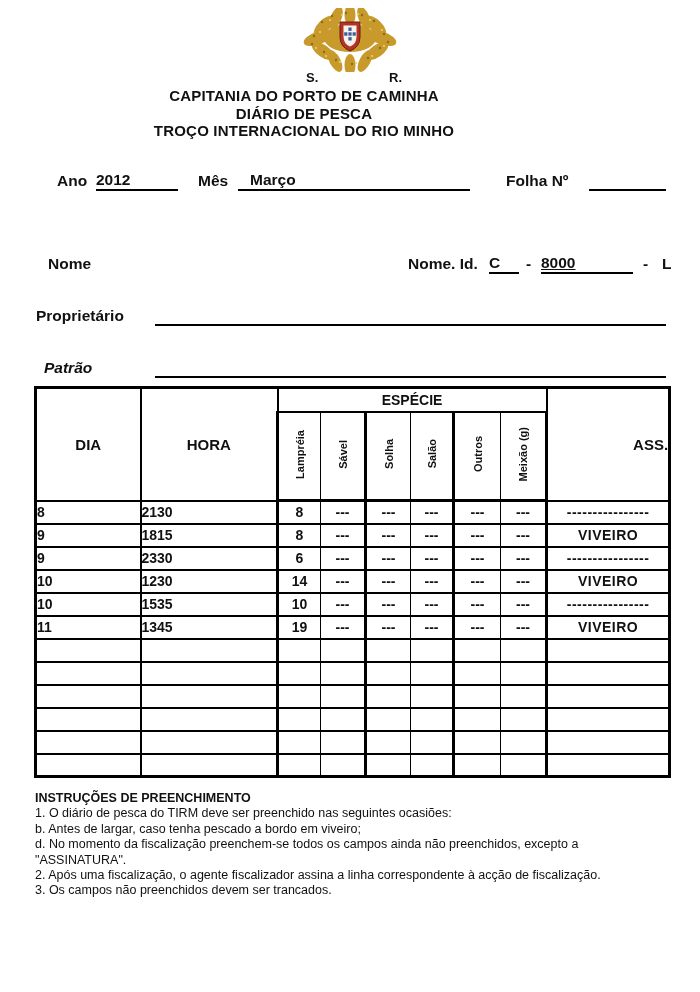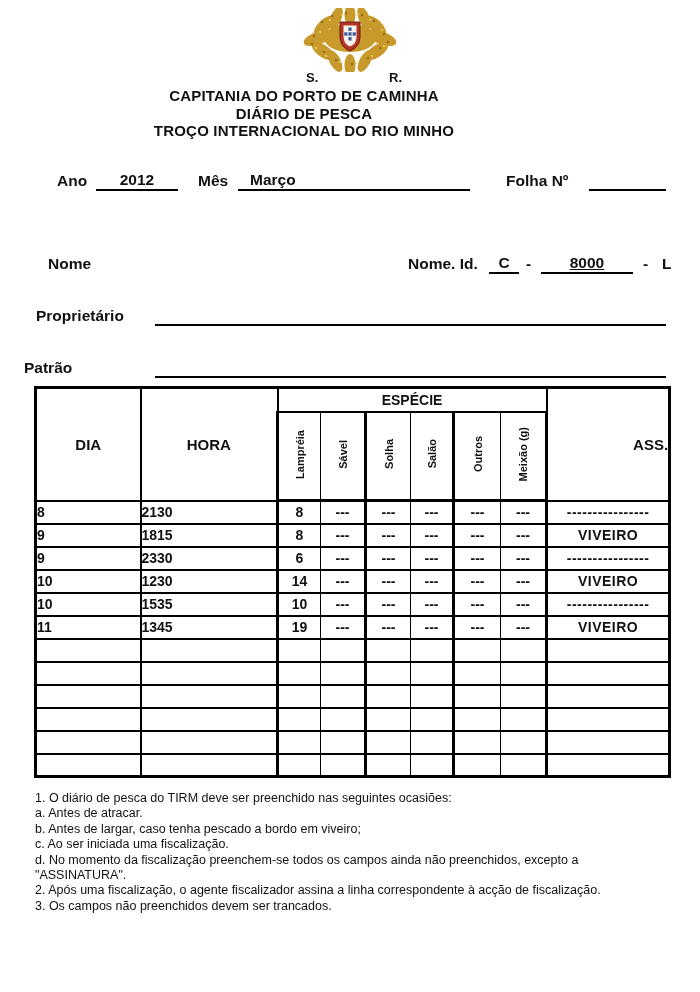--- a/index.html
+++ b/index.html
@@ -13,21 +13,21 @@
   .sr { position:absolute; top:70px; font-size:13px; font-weight:bold; }
   .sr.s { left:306px; }
   .sr.r { left:389px; }
   .title-block { position:absolute; left:0; top:87px; width:608px; text-align:center;
     font-weight:bold; font-size:15px; line-height:17.5px; letter-spacing:.2px; }
 
   
   .frow { position:absolute; left:0; width:700px; }
   .flabel { position:absolute; bottom:1px; font-size:15.5px; font-weight:bold; white-space:pre; }
   .fline { position:absolute; bottom:0; border-bottom:2px solid #000; font-size:15.5px;
-    font-weight:bold; text-align:center; white-space:pre; }
+    font-weight:bold; text-align:left; white-space:pre; }
   .fline.left { text-align:left; }
   .section-title { position:absolute; left:45px; top:215px; font-size:16.5px; font-weight:bold; }
 
   
   table.log { position:absolute; left:34px; top:386px; width:634px;
     border-collapse:collapse; table-layout:fixed; border:3px solid #000; }
   table.log th, table.log td { border:2px solid #000; padding:0; overflow:hidden; }
   th.h-main { font-size:15px; font-weight:bold; text-align:center; }
   th.h-especie { font-size:14px; font-weight:bold; text-align:center; height:22px;
     border-left-width:3px; border-right-width:3px; }
@@ -143,21 +143,21 @@
     <span class="flabel" style="left:631px;">-</span>
     <span class="flabel" style="left:650px;">L</span>
   </div>
 
   <div class="frow" style="top:300px; height:26px;">
     <span class="flabel" style="left:36px;">Proprietário</span>
     <span class="fline" style="left:155px; width:511px;"></span>
   </div>
 
   <div class="frow" style="top:352px; height:26px;">
-    <span class="flabel" style="left:24px;">Patrão</span>
+    <span class="flabel" style="left:44px;font-style:italic;">Patrão</span>
     <span class="fline" style="left:155px; width:511px;"></span>
   </div>
 
   <table class="log">
     <colgroup>
       <col style="width:105px">
         <col style="width:137px">
       <col style="width:43px">
         <col style="width:45px">
         <col style="width:45px">
@@ -312,23 +312,22 @@
         <td class="sp c5"></td>
           <td class="sp c6"></td>
         <td class="sp c7"></td>
           <td class="sp c8"></td>
         <td class="ass"></td>
       </tr>
     </tbody>
   </table>
 
   <div class="instructions">
+    <div class="ititle">INSTRUÇÕES DE PREENCHIMENTO</div>
     <div>1. O diário de pesca do TIRM deve ser preenchido nas seguintes ocasiões:</div>
-    <div>a. Antes de atracar.</div>
     <div>b. Antes de largar, caso tenha pescado a bordo em viveiro;</div>
-    <div>c. Ao ser iniciada uma fiscalização.</div>
     <div>d. No momento da fiscalização preenchem-se todos os campos ainda não preenchidos, excepto a</div>
     <div>"ASSINATURA".</div>
     <div>2. Após uma fiscalização, o agente fiscalizador assina a linha correspondente à acção de fiscalização.</div>
     <div>3. Os campos não preenchidos devem ser trancados.</div>
   </div>
 
 </div>
 
 </body></html>

